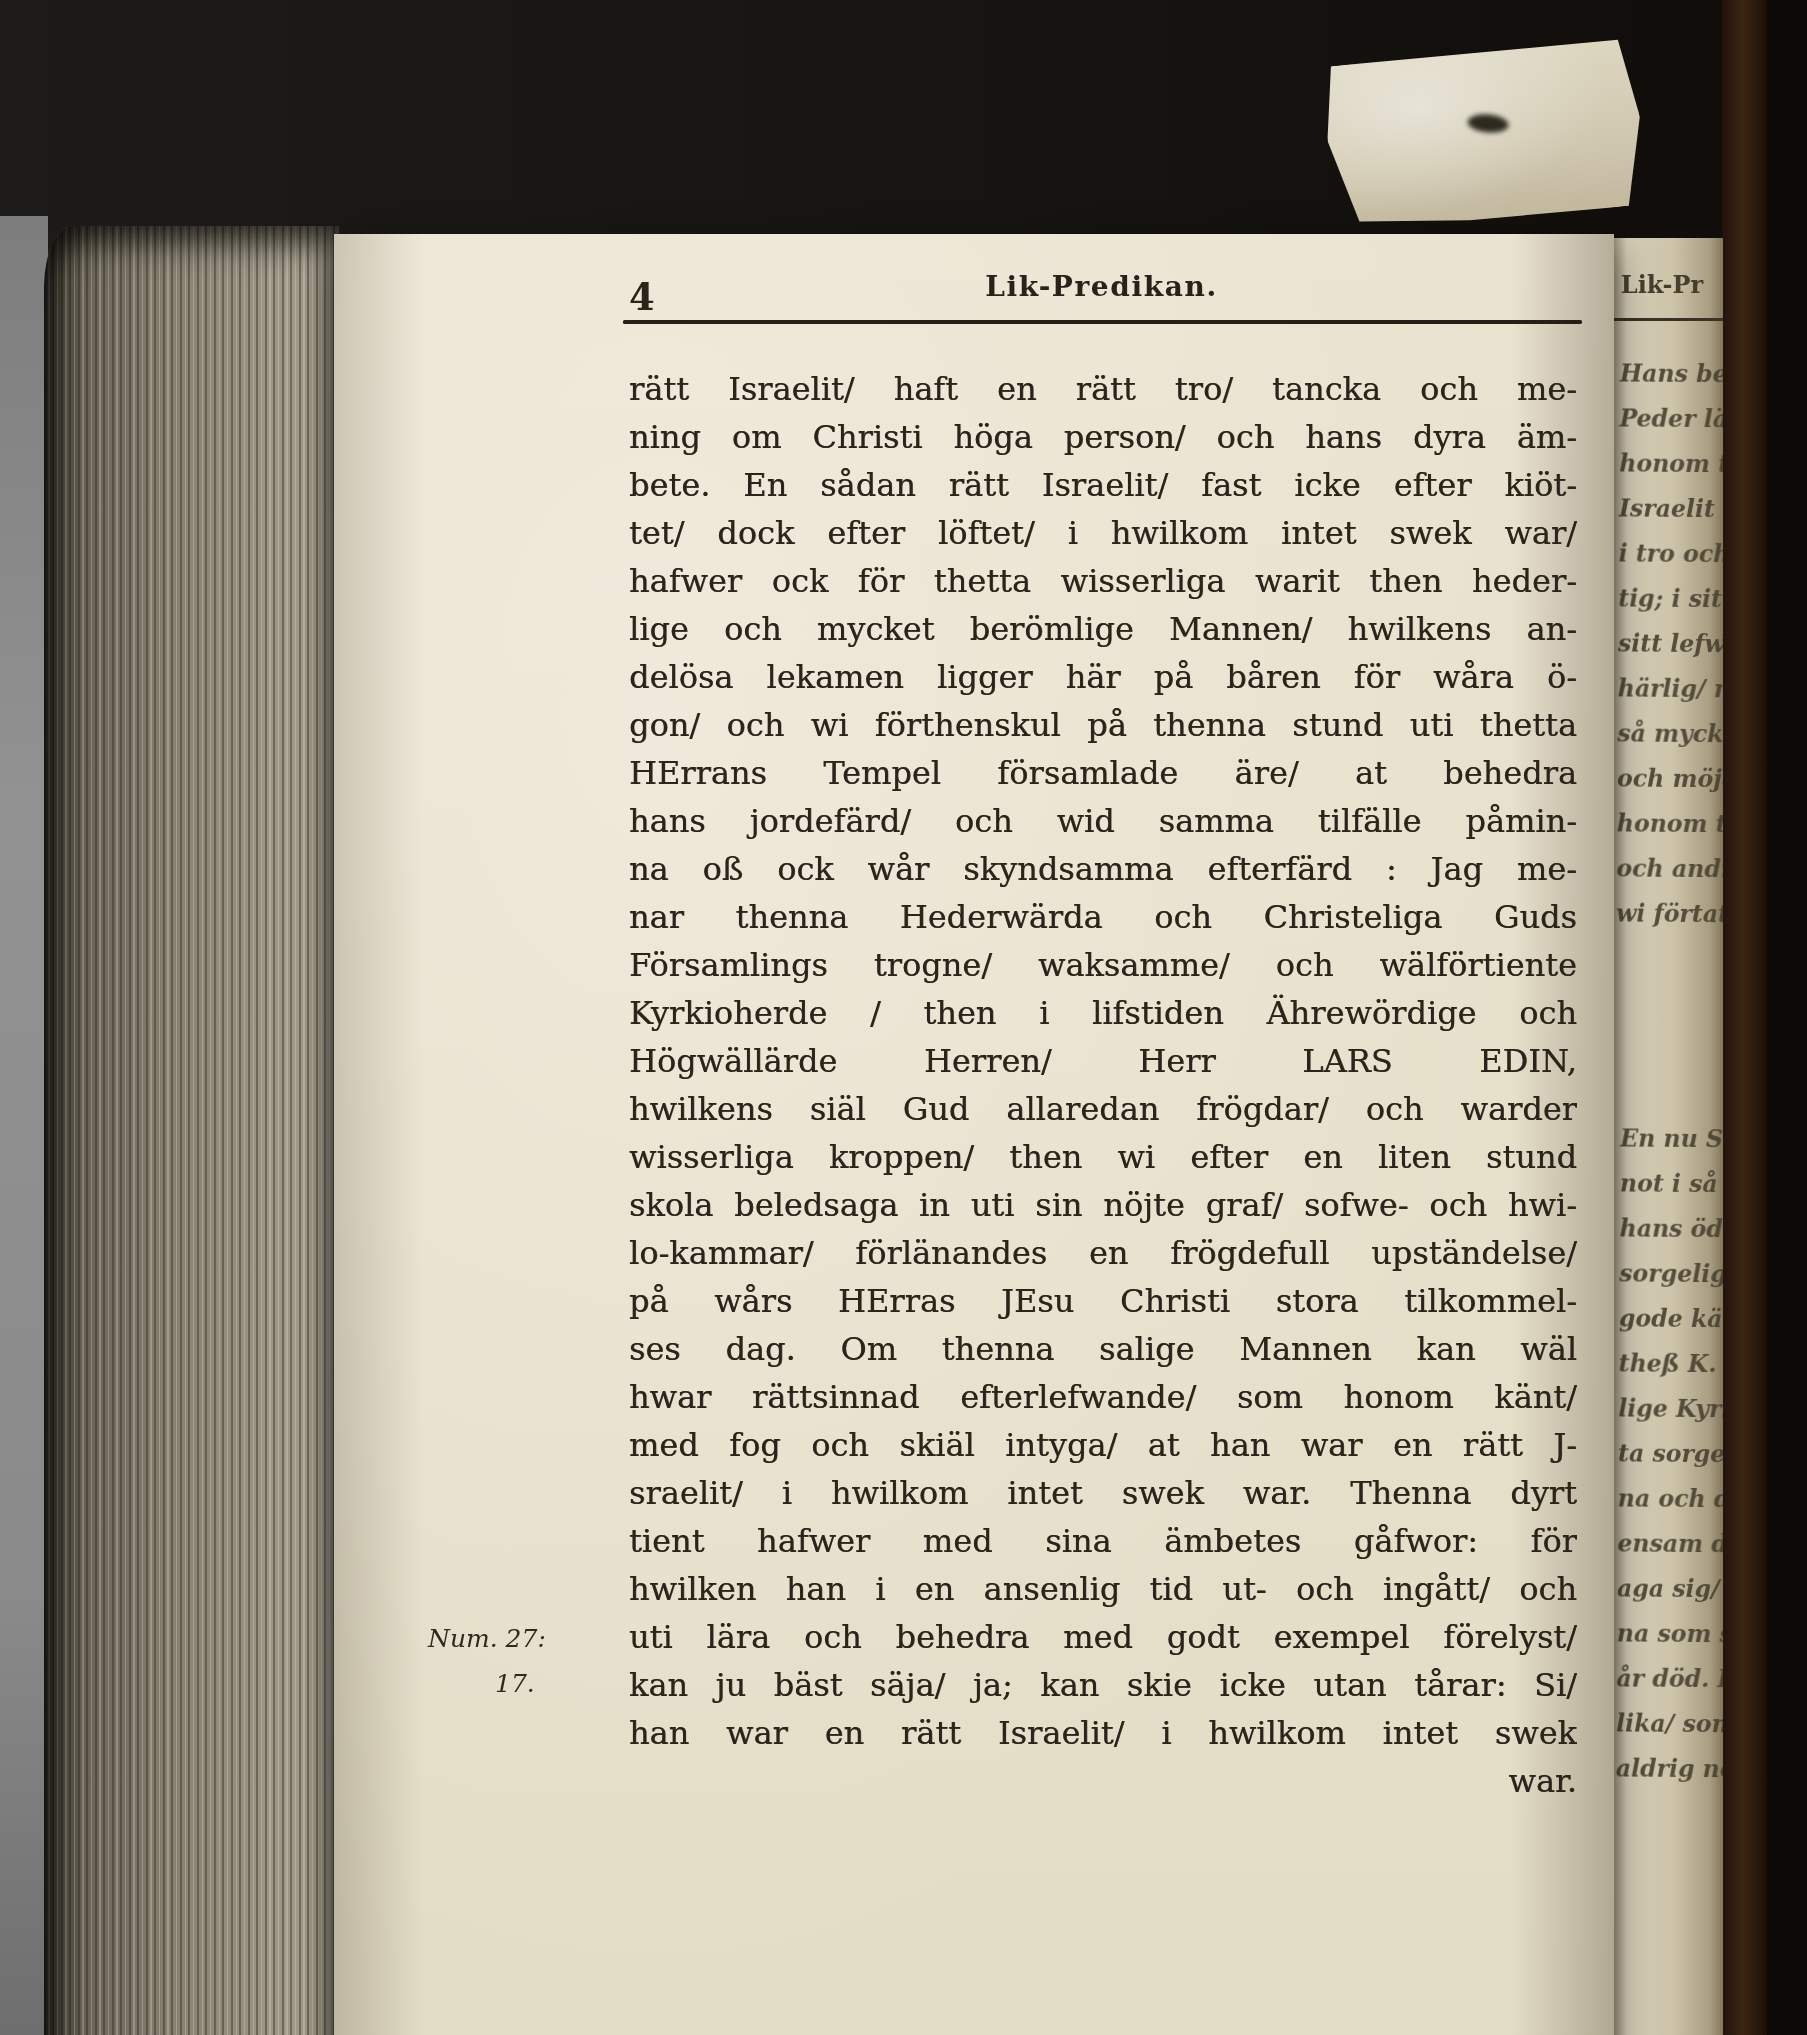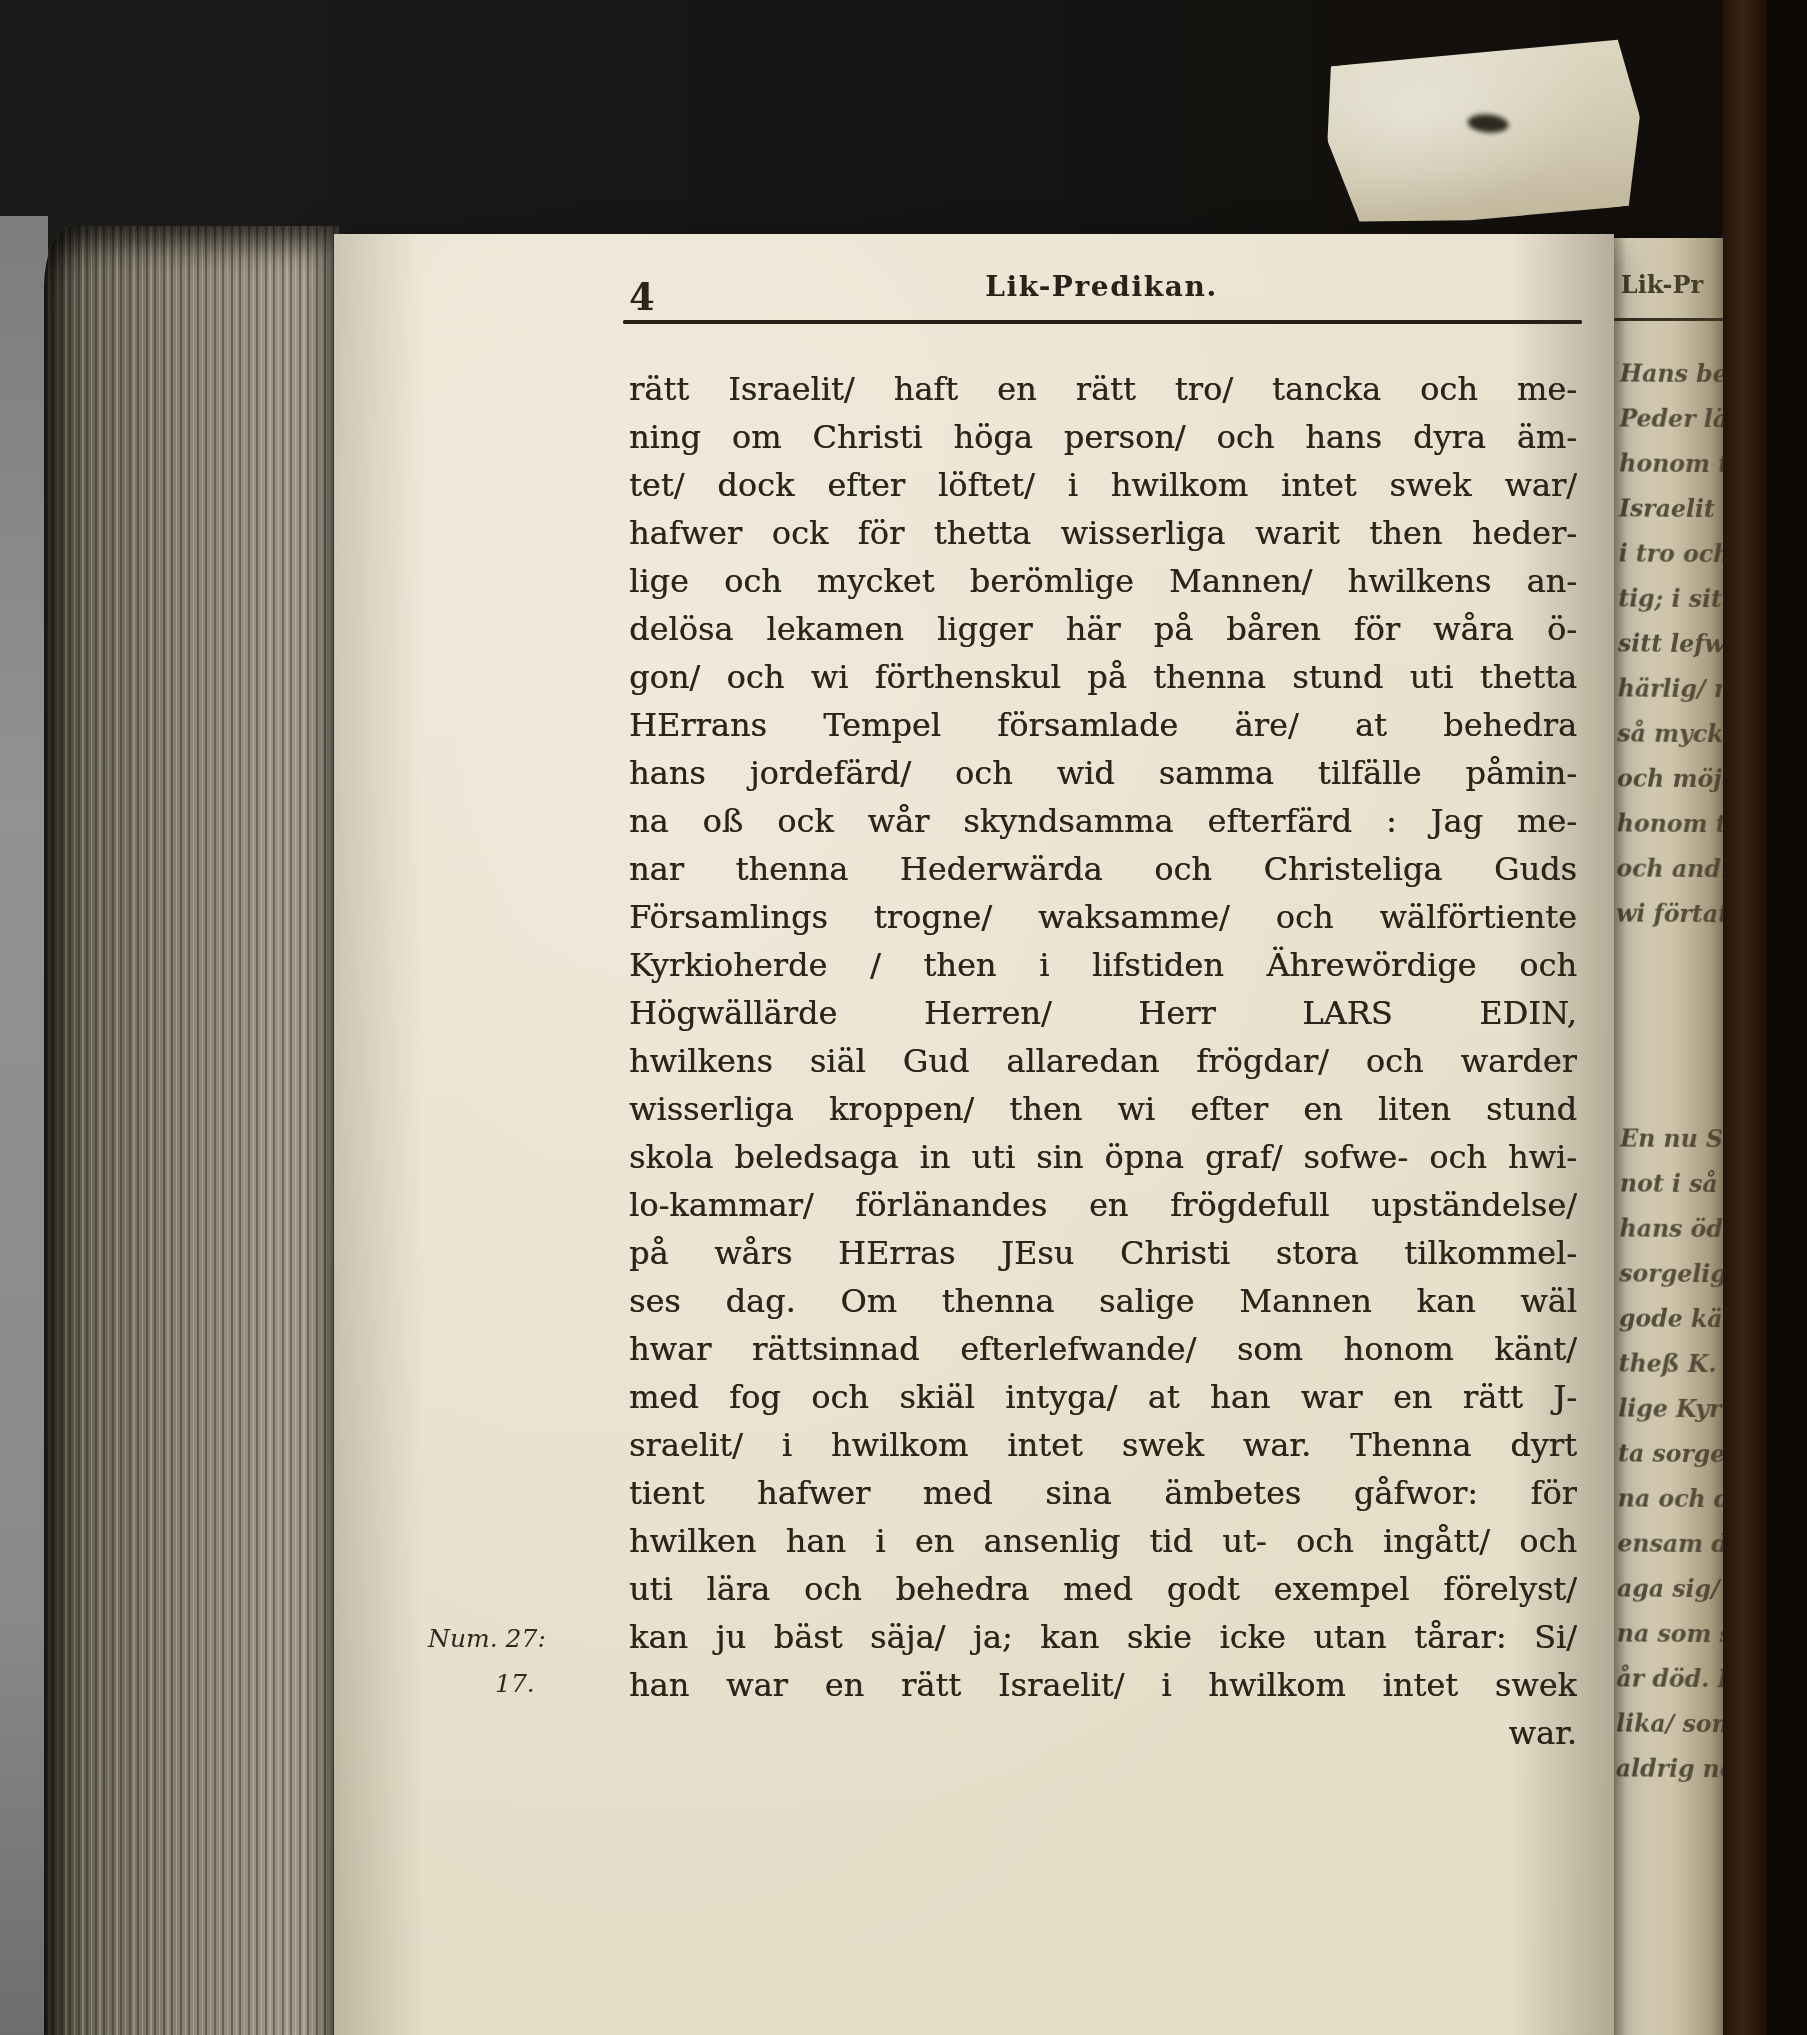--- a/index.html
+++ b/index.html
@@ -155,35 +155,36 @@
     <div class="header-rule"></div>
 
     <div class="margin-note">
       <div>Num. 27:</div>
       <div class="mn2">17.</div>
     </div>
 
     <div class="text-block">
         <div class="text-line">rätt Israelit/ haft en rätt tro/ tancka och me-</div>
         <div class="text-line">ning om Christi höga person/ och hans dyra äm-</div>
+        <div class="text-line">bete. En sådan rätt Israelit/ fast icke efter kiöt-</div>
         <div class="text-line">tet/ dock efter löftet/ i hwilkom intet swek war/</div>
         <div class="text-line">hafwer ock för thetta wisserliga warit then heder-</div>
         <div class="text-line">lige och mycket berömlige Mannen/ hwilkens an-</div>
         <div class="text-line">delösa lekamen ligger här på båren för wåra ö-</div>
         <div class="text-line">gon/ och wi förthenskul på thenna stund uti thetta</div>
         <div class="text-line">HErrans Tempel församlade äre/ at behedra</div>
         <div class="text-line">hans jordefärd/ och wid samma tilfälle påmin-</div>
         <div class="text-line">na oß ock wår skyndsamma efterfärd : Jag me-</div>
         <div class="text-line">nar thenna Hederwärda och Christeliga Guds</div>
         <div class="text-line">Församlings trogne/ waksamme/ och wälförtiente</div>
         <div class="text-line">Kyrkioherde / then i lifstiden Ährewördige och</div>
         <div class="text-line">Högwällärde Herren/ Herr LARS EDIN,</div>
         <div class="text-line">hwilkens siäl Gud allaredan frögdar/ och warder</div>
         <div class="text-line">wisserliga kroppen/ then wi efter en liten stund</div>
-        <div class="text-line">skola beledsaga in uti sin öpna graf/ sofwe- och hwi-</div>
+        <div class="text-line">skola beledsaga in uti sin nöjte graf/ sofwe- och hwi-</div>
         <div class="text-line">lo-kammar/ förlänandes en frögdefull upständelse/</div>
         <div class="text-line">på wårs HErras JEsu Christi stora tilkommel-</div>
         <div class="text-line">ses dag. Om thenna salige Mannen kan wäl</div>
         <div class="text-line">hwar rättsinnad efterlefwande/ som honom känt/</div>
         <div class="text-line">med fog och skiäl intyga/ at han war en rätt J-</div>
         <div class="text-line">sraelit/ i hwilkom intet swek war. Thenna dyrt</div>
         <div class="text-line">tient hafwer med sina ämbetes gåfwor: för</div>
         <div class="text-line">hwilken han i en ansenlig tid ut- och ingått/ och</div>
         <div class="text-line">uti lära och behedra med godt exempel förelyst/</div>
         <div class="text-line">kan ju bäst säja/ ja; kan skie icke utan tårar: Si/</div>

